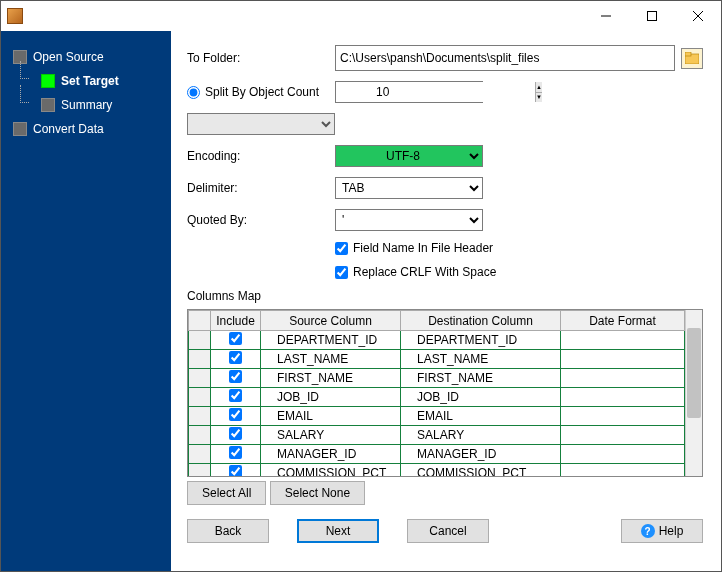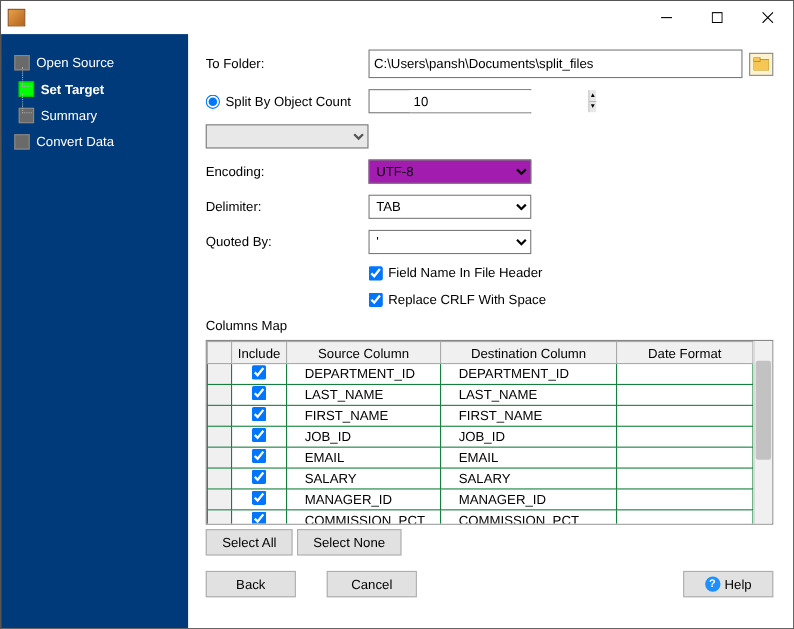--- a/index.html
+++ b/index.html
@@ -4,21 +4,21 @@
 <style>
 * { box-sizing: border-box; margin: 0; padding: 0; }
 body { font-family: "Segoe UI", Tahoma, sans-serif; font-size: 12px; background: #fff; width: 722px; height: 572px; overflow: hidden; border: 1px solid #555; }
 .titlebar { height: 30px; background: #fff; display: flex; align-items: center; justify-content: space-between; padding: 0 0 0 6px; }
 .app-icon { width: 16px; height: 16px; background: linear-gradient(135deg,#e8a04a,#b5651d); border: 1px solid #8a4a10; }
 .win-controls { display: flex; height: 100%; }
 .win-btn { width: 46px; height: 100%; display: flex; align-items: center; justify-content: center; font-size: 13px; font-family: Arial; }
 .main { display: flex; height: 542px; }
 .sidebar { width: 172px; background: #003a7a; color: #fff; padding-top: 14px; }
 .nav-item { display: flex; align-items: center; padding: 5px 0 5px 12px; font-size: 12px; position: relative; }
-.nav-item.child { padding-left: 16px; }
+.nav-item.child { padding-left: 40px; }
 .nav-box { width: 14px; height: 14px; background: #6a6a6a; border: 1px solid #888; margin-right: 6px; flex-shrink: 0; }
 .nav-box.active { background: #00ff00; border-color: #00cc00; }
 .nav-connector { position: absolute; left: 19px; top: -8px; width: 9px; height: 18px; border-left: 1px dotted #aaa; border-bottom: 1px dotted #aaa; }
 .nav-item .label { }
 .nav-item.current .label { font-weight: bold; }
 .content { flex: 1; padding: 14px 18px 12px 16px; position: relative; }
 .form-row { display: flex; align-items: center; margin-bottom: 10px; min-height: 22px; }
 .form-label { width: 148px; font-size: 12px; }
 .form-row input[type=text] { height: 21px; padding: 12px 4px; border: 1px solid #7a7a7a; font-size: 12px; }
 .folder-path { width: 340px; }
@@ -26,21 +26,21 @@
 .browse-btn svg { display:block; }
 .radio-row { display: flex; align-items: center; margin-bottom: 10px; }
 .radio-row label { display: flex; align-items: center; width: 148px; font-size: 12px; }
 .radio-row input[type=radio] { margin-right: 5px; }
 .spinner { width: 148px; height: 22px; border: 1px solid #7a7a7a; display: flex; background: #fff; padding-left: 36px; }
 .spinner input { border: none; flex: 1; padding: 0 4px; font-size: 12px; outline: none; }
 .spinner .spins { width: 16px; display: flex; flex-direction: column; border-left: 1px solid #aaa; }
 .spinner .spins div { flex: 1; background: #e8e8e8; display: flex; align-items: center; justify-content: center; font-size: 6px; border-bottom: 1px solid #aaa; }
 .spinner .spins div:last-child { border-bottom: none; }
 select { width: 148px; height: 22px; border: 1px solid #7a7a7a; font-size: 12px; padding: 0 2px; background: #fff; }
-select.shaded, .spinner.shaded { background: #a21caf; }
+select.shaded, .spinner.shaded { background: #22c55e; text-align: center; }
 select.disabled { background: #e8e8e8; color: #555; }
 .check-row { margin-left: 148px; margin-bottom: 10px; }
 .check-row label { display: flex; align-items: center; font-size: 12px; }
 .check-row input { margin-right: 5px; }
 .section-label { font-size: 12px; margin: 8px 0 6px 0; }
 .grid-wrap { border: 1px solid #888; height: 168px; display: flex; }
 .grid-scroll { flex: 1; overflow-y: hidden; }
 table { border-collapse: collapse; width: 100%; table-layout: fixed; }
 th { background: #f0f0f0; border: 1px solid #aaa; font-weight: normal; text-align: center; padding: 2px 4px; font-size: 12px; height: 20px; }
 td { border: 1px solid #15803d; padding: 1px 16px; font-size: 12px; height: 18px; overflow: hidden; white-space: nowrap; background: #fff; }
@@ -258,20 +258,21 @@
       </div>
     </div>
 
     <div class="sel-buttons">
       <button class="btn">Select All</button>
       <button class="btn">Select None</button>
     </div>
 
     <div class="footer">
       <button class="btn">Back</button>
+      <button class="btn primary">Next</button>
       <button class="btn">Cancel</button>
       <button class="btn help-btn">
         <span class="help-icon">?</span>
         <span>Help</span>
       </button>
     </div>
 
   </div>
 </div>
 

